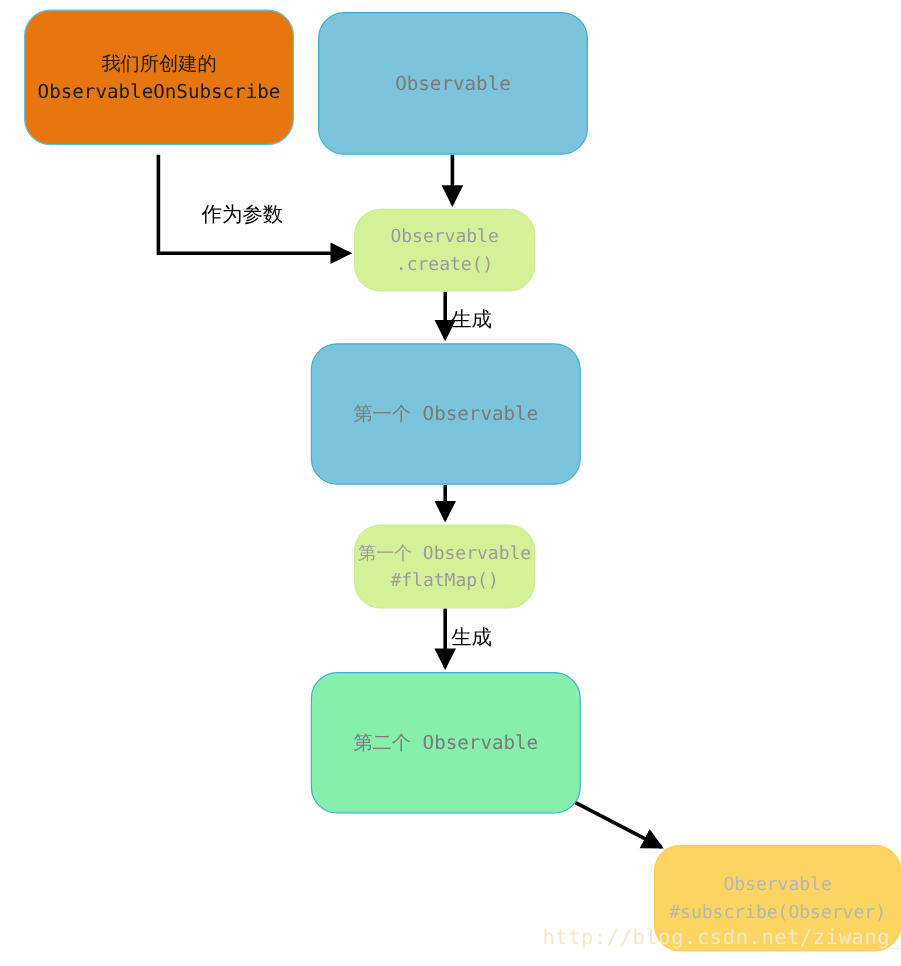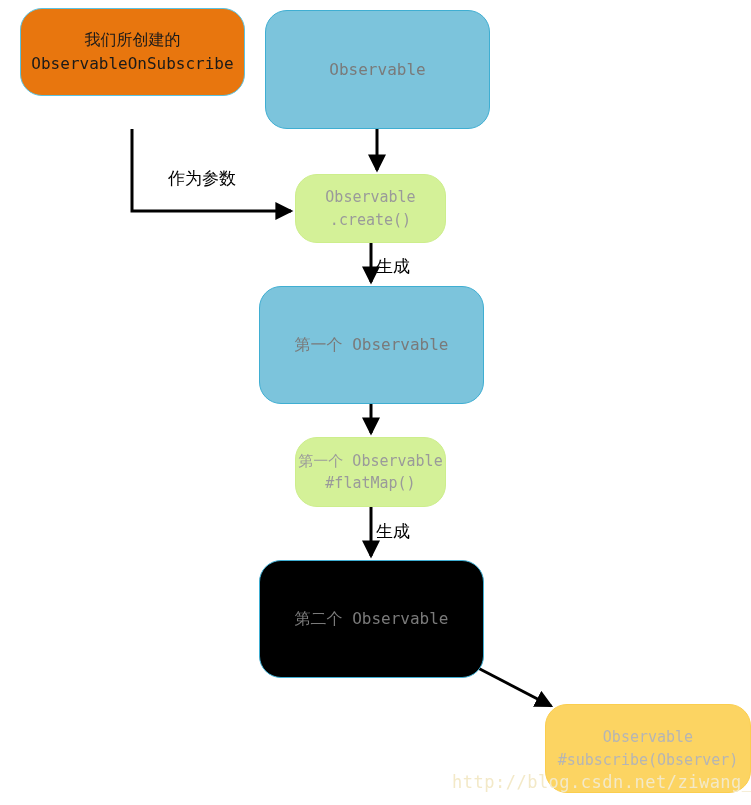--- a/index.html
+++ b/index.html
@@ -97,34 +97,34 @@
 
     <path d="M371,243 L371,282" fill="none" stroke="#000000" stroke-width="3" marker-end="url(#ah)"></path>
 
     <path d="M371,404 L371,433" fill="none" stroke="#000000" stroke-width="3" marker-end="url(#ah)"></path>
 
     <path d="M371,507 L371,556" fill="none" stroke="#000000" stroke-width="3" marker-end="url(#ah)"></path>
 
     <path d="M478,668 L551,706" fill="none" stroke="#000000" stroke-width="3" marker-end="url(#ah)"></path>
   </svg>
 
-  <div class="node node-orange" style="left: 20px; top: 8px; width: 225px; height: 88px; background: rgb(232, 118, 14);">我们所创建的
+  <div class="node node-orange" style="left: 20px; top: 8px; width: 225px; height: 113px; background: rgb(232, 118, 14);">我们所创建的
 ObservableOnSubscribe</div>
 
   <div class="node node-blue" style="left: 265px; top: 10px; width: 225px; height: 119px; background: rgb(124, 196, 220);">Observable</div>
 
   <div class="node node-green" style="left: 295px; top: 174px; width: 151px; height: 69px; background: rgb(212, 241, 152);">Observable
 .create()</div>
 
   <div class="node node-blue" style="left: 259px; top: 286px; width: 225px; height: 118px; background: rgb(124, 196, 220);">第一个 Observable</div>
 
   <div class="node node-green" style="left: 295px; top: 437px; width: 151px; height: 70px; background: rgb(212, 241, 152);">第一个 Observable
 #flatMap()</div>
 
-  <div class="node node-blue" style="left: 259px; top: 560px; width: 225px; height: 118px; background: #000000;">第二个 Observable</div>
+  <div class="node node-blue" style="left: 259px; top: 560px; width: 225px; height: 118px; background: #86efac;">第二个 Observable</div>
 
   <div class="node node-yellow" style="left: 545px; top: 704px; width: 206px; height: 89px; background: rgb(252, 212, 98);">Observable
 #subscribe(Observer)</div>
 
   <div class="edge-label" style="left:168px; top:167px;">作为参数</div>
 
   <div class="edge-label" style="left:376px; top:255px;">生成</div>
 
   <div class="edge-label" style="left:376px; top:520px;">生成</div>
 

